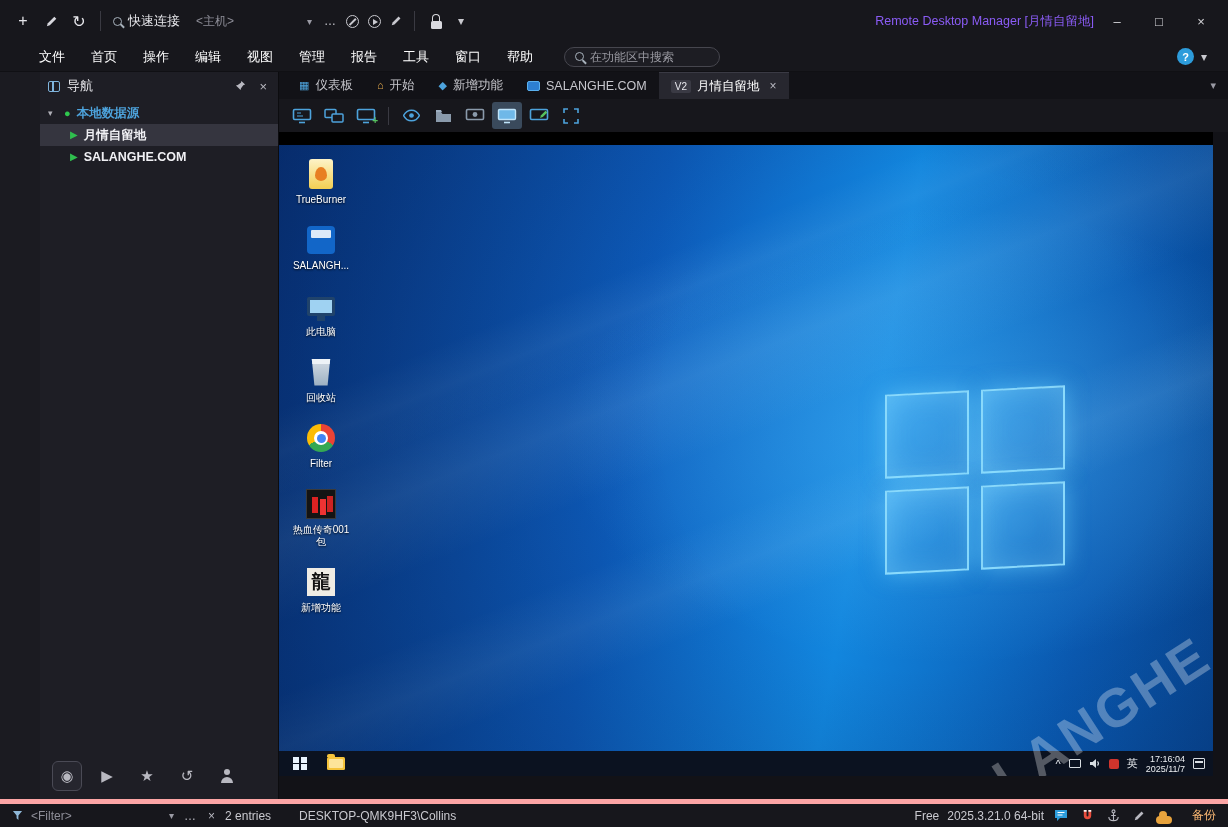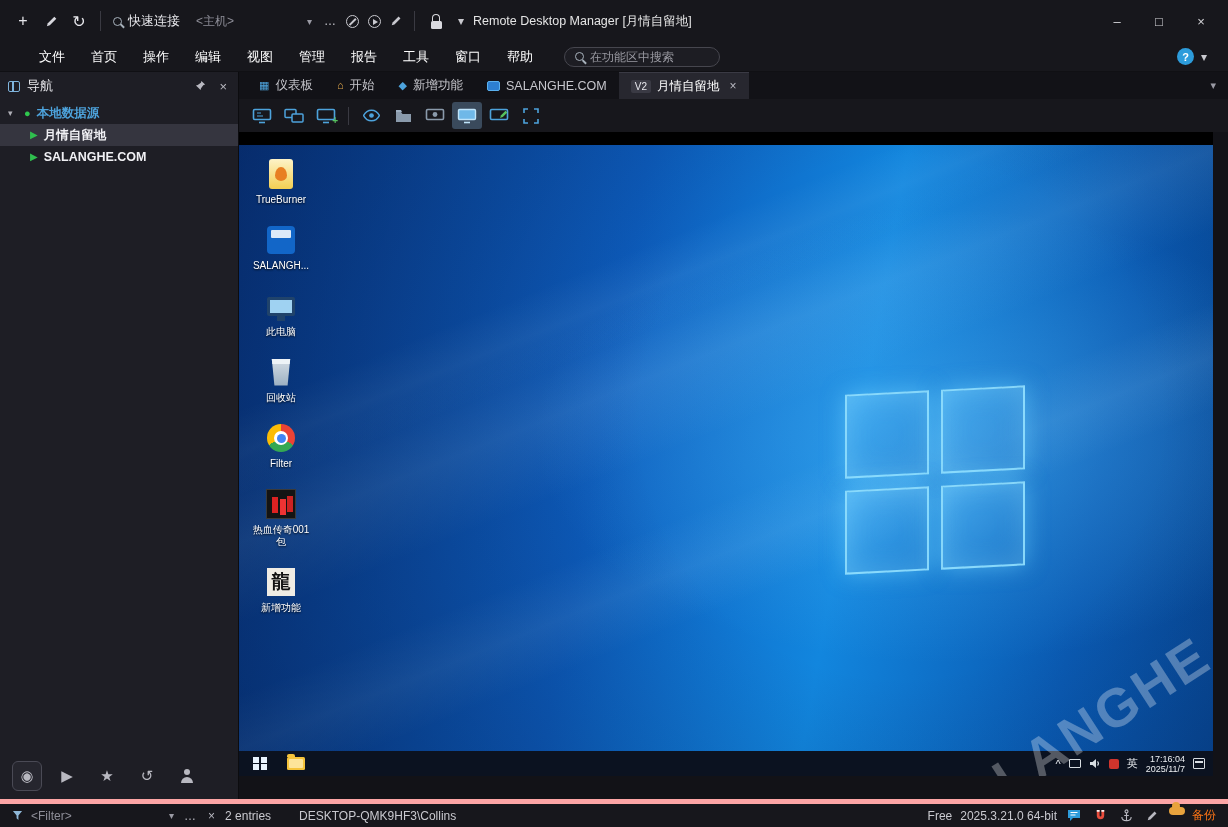--- a/index.html
+++ b/index.html
@@ -28,40 +28,40 @@
   .slash-circle { position:relative; width:13px; height:13px; border:1.5px solid #c9c9cf; border-radius:50%; display:block; }
   .slash-circle::after { content:""; position:absolute; left:1px; top:5px; width:9px; height:1.5px;
                          background:#c9c9cf; transform:rotate(-45deg); }
   .play-circle { position:relative; width:13px; height:13px; border:1.5px solid #c9c9cf; border-radius:50%; display:block; }
   .play-circle .tri { position:absolute; left:4px; top:3px; border-left:5px solid #c9c9cf;
                       border-top:3px solid transparent; border-bottom:3px solid transparent; }
   .lock { position:relative; width:13px; height:15px; display:block; }
   .lock .shackle { position:absolute; top:0; left:50%; transform:translateX(-50%); width:8px; height:7px;
                    border:1.5px solid #d9d9de; border-bottom:none; border-radius:4px 4px 0 0; }
   .lock .body { position:absolute; bottom:0; left:1px; width:11px; height:8px; background:#d9d9de; border-radius:1.5px; }
-  .title-center { flex:1; text-align:left; font-size:12.5px; color:#e5e5e5; white-space:nowrap;
+  .title-center { flex:1; text-align:right; font-size:12.5px; color:#8b5cf6; white-space:nowrap;
                   overflow:hidden; text-overflow:ellipsis; }
   .win-controls { display:flex; }
   .wc { width:42px; height:32px; display:flex; align-items:center; justify-content:center;
         font-size:13px; color:#d6d6da; }
   .pencil-svg { display:block; }
 
   
   .menubar { height:30px; display:flex; align-items:center; background:#17171c;
              padding:0 14px 0 26px; flex:0 0 auto; border-bottom:1px solid #101014; }
   .menu-item { padding:4px 13px; font-size:13px; color:#ffffff; white-space:nowrap;text-align:right; }
   .ribbon-search { display:flex; align-items:center; gap:6px; border:1px solid #46464e; border-radius:12px;
                    padding:2px 10px; margin-left:18px; width:156px; background:#1d1d23; }
   .ribbon-search input { background:transparent; border:none; color:#ddd; font-size:12px; width:120px; }
   .ribbon-search input::placeholder { color:#9a9aa2; }
   .help-circle { width:17px; height:17px; border-radius:50%; background:#2d9cdb; color:#fff;
                  display:flex; align-items:center; justify-content:center; font-size:11px; font-weight:bold; }
 
   
-  .main { flex:1; display:flex; min-height:0; }
+  .main { flex:1; display:flex; min-height:0;padding-left:40px; }
 
   
   .sidebar { width:239px; flex:0 0 auto; background:#1e1e25; display:flex; flex-direction:column; border-right:1px solid #0c0c0f; }
   .side-header { height:28px; display:flex; align-items:center; gap:7px; padding:0 8px; font-size:13px; color:#e8e8ec; }
   .nav-ic { width:12px; height:11px; border:1.5px solid #7fb4dc; border-radius:2px; position:relative; }
   .nav-ic::after { content:""; position:absolute; left:3px; top:0; bottom:0; width:1.5px; background:#7fb4dc; }
   .side-x { font-size:13px; color:#b8b8c0; padding:0 3px; }
   .name-header { height:25px; display:flex; align-items:center; padding:0 10px; font-size:12px; color:#cfcfd6;
                  border-top:1px solid #101014; border-bottom:1px solid #101014; }
   .tree { flex:1; padding-top:2px; font-size:12.5px; overflow:hidden; }
@@ -174,21 +174,21 @@
 
   
   .statusbar { height:28px; flex:0 0 auto; background:#17171c; border-top:5px solid #fca5a5;
                display:flex; align-items:center; gap:8px; padding:0 12px; font-size:12px; color:#c9c9cf; }
   .filter-input { background:transparent; border:none; color:#9a9aa2; font-size:12px; width:130px; }
   .filter-input::placeholder { color:#8e8e98; }
   .sb-btn { color:#b8b8c0; font-size:12px; padding:0 2px; }
   .sb-text { white-space:nowrap; }
   .sb-text.user { margin-left:20px; }
   .sb-ic { display:flex; align-items:center; justify-content:center; width:18px; }
-  .backup { display:flex; align-items:flex-start; gap:7px; color:#f97316; }
+  .backup { display:flex; align-items:flex-end; gap:20px; color:#fdba74; }
   .cloud { position:relative; width:16px; height:8px; background:#e8a33d; border-radius:6px; display:block; }
   .cloud::before { content:""; position:absolute; left:3px; top:-5px; width:8px; height:8px; border-radius:50%; background:#e8a33d; }
 </style>
 </head>
 <body>
 
 <div class="window">
 
   <div class="titlebar">
     <button class="tb-btn">+</button>

